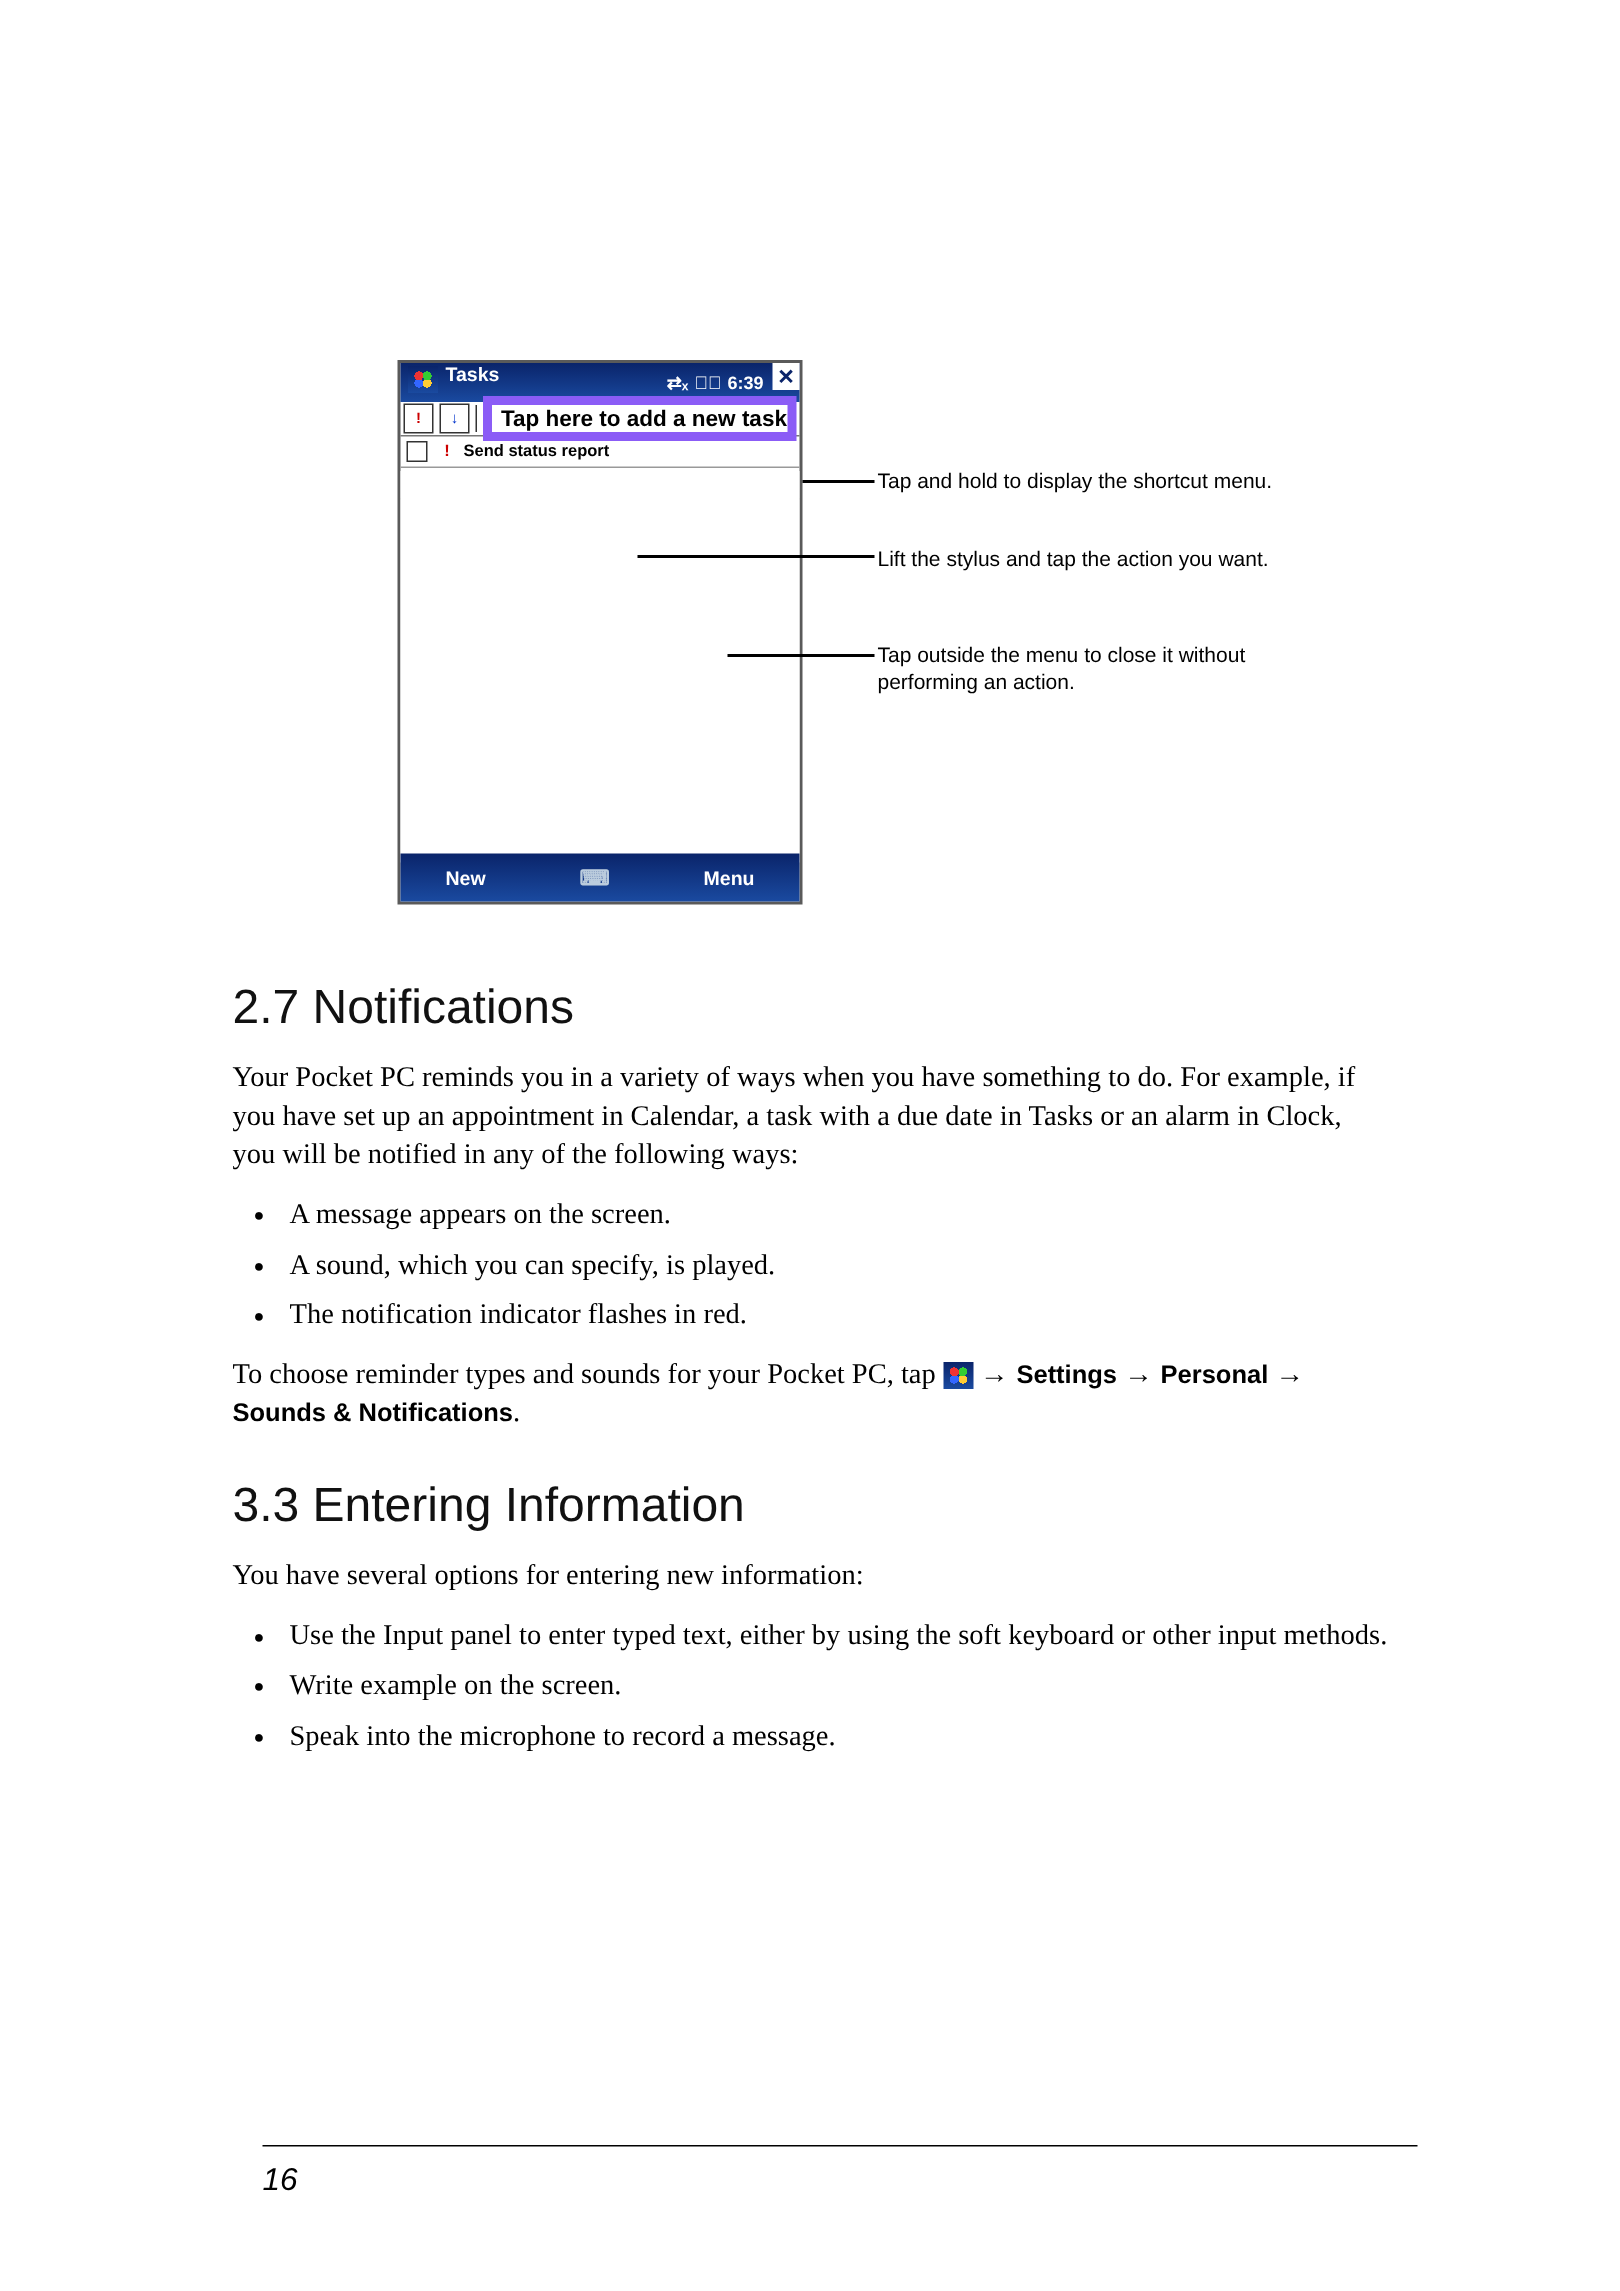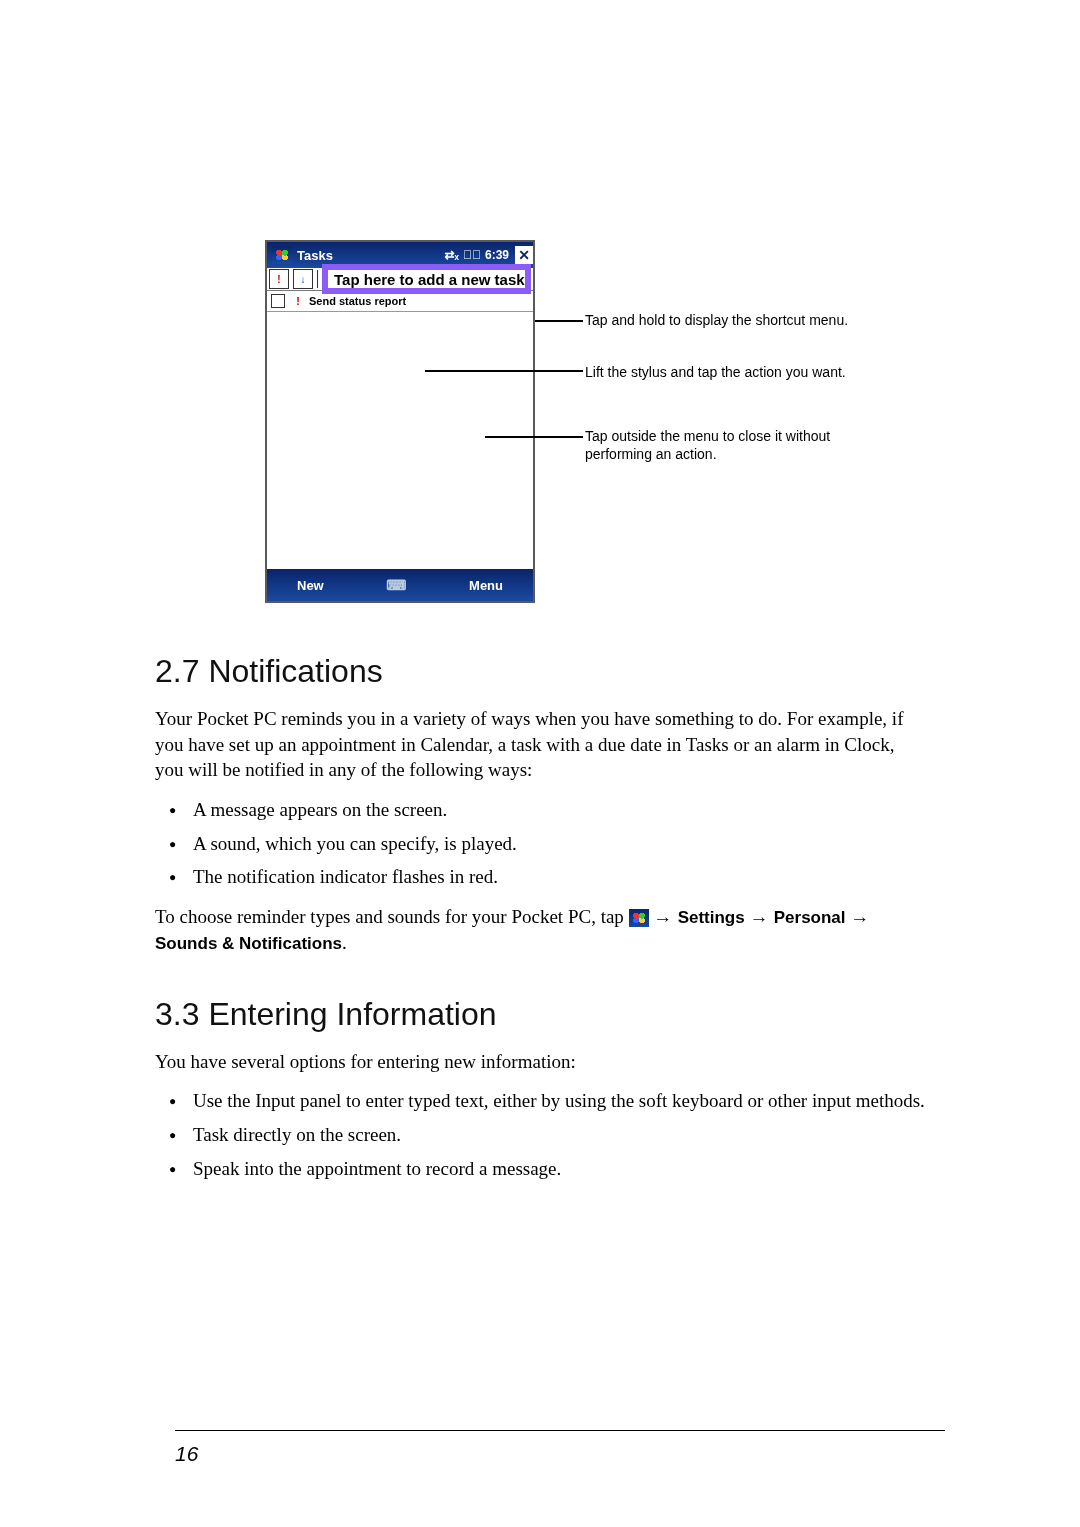--- a/index.html
+++ b/index.html
@@ -37,21 +37,20 @@
     position: relative;
     font-family: "Segoe UI", Tahoma, sans-serif;
     font-size: 12px;
     box-sizing: border-box;
   }
   .titlebar {
     height: 26px;
     background: linear-gradient(#0a246a,#1a4aa0);
     color: #fff;
     display: flex;
-    align-items: center;
     font-weight: bold;
     font-size: 13px;
   }
   .titlebar .flag {
     width: 22px; height: 22px; margin: 0 4px;
     display: flex; align-items: center; justify-content: center;
   }
   .titlebar .title { flex: 0 0 auto; }
   .titlebar .spacer { flex: 1; }
   .titlebar .status { display:flex; align-items:center; gap:4px; margin-right:2px; font-size:12px;}
@@ -120,21 +119,21 @@
     position:absolute; left:20px; width:280px; line-height:1.25;
   }
   .callout .hline {
     position:absolute; height:2px; background:#000;
   }
   
   h2.section {
     font-family: Arial, Helvetica, sans-serif;
     font-weight: normal;
     font-size: 32px;
-    margin: 40px 0 16px 0;
+    margin: 30px 0 16px 0;
     color:#111;
   }
   p.body {
     font-size: 19px;
     line-height: 1.35;
     margin: 0 0 14px 0;
   }
   ul.bullets {
     list-style: none;
     padding: 0;
@@ -259,20 +258,20 @@
       <span class="arrow"> → </span>
       <span class="sans-bold">Personal</span>
       <span class="arrow"> → </span>
       <span class="sans-bold">Sounds &amp; Notifications</span><span>.</span>
     </p>
 
     <h2 class="section">3.3   Entering Information</h2>
     <p class="body">You have several options for entering new information:</p>
     <ul class="bullets">
       <li>Use the Input panel to enter typed text, either by using the soft keyboard or other input methods.</li>
-      <li>Task directly on the screen.</li>
-      <li>Speak into the appointment to record a message.</li>
+      <li>Write example on the screen.</li>
+      <li>Speak into the microphone to record a message.</li>
     </ul>
   </div>
 
   <div class="footer-rule" style="top:1430px;"></div>
   <div class="page-num" style="top:1442px;">16</div>
 </div>
 
 </body></html>

